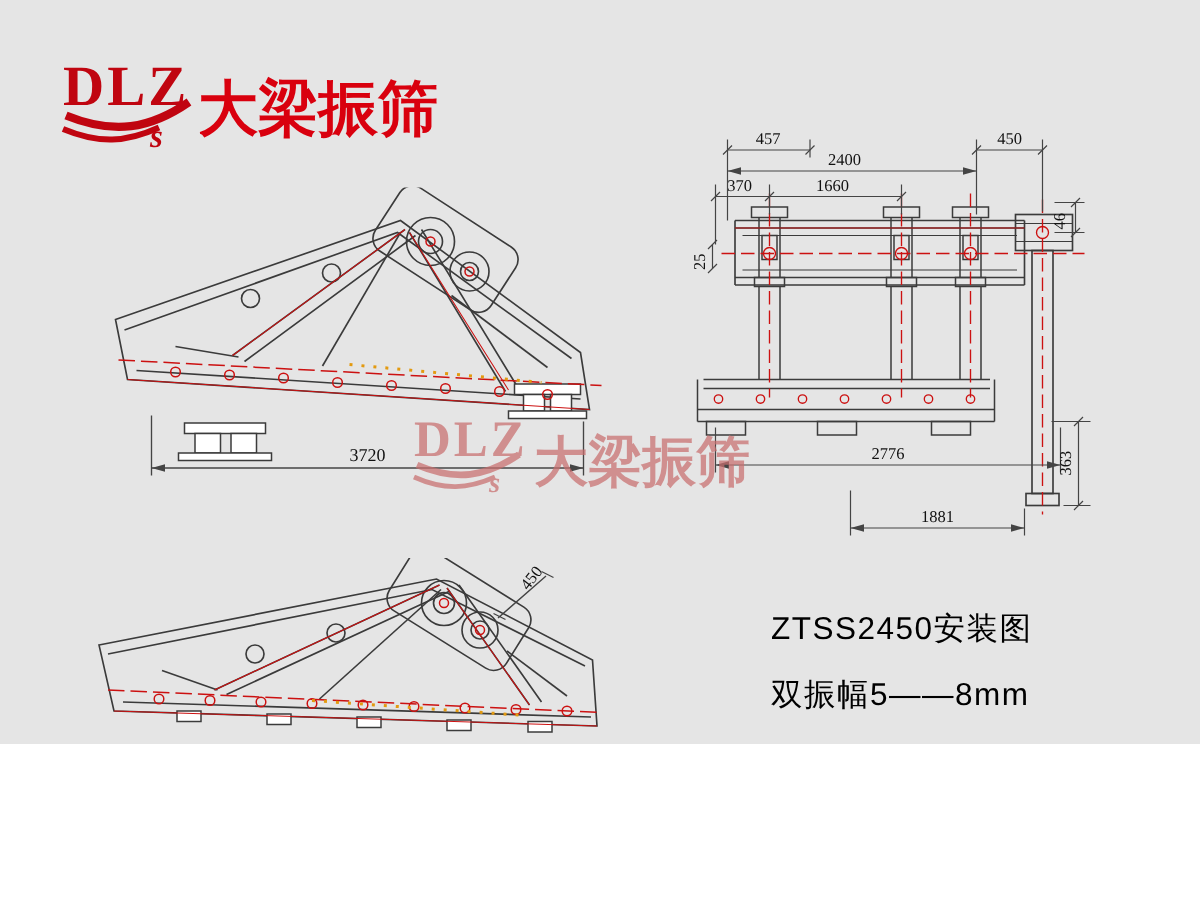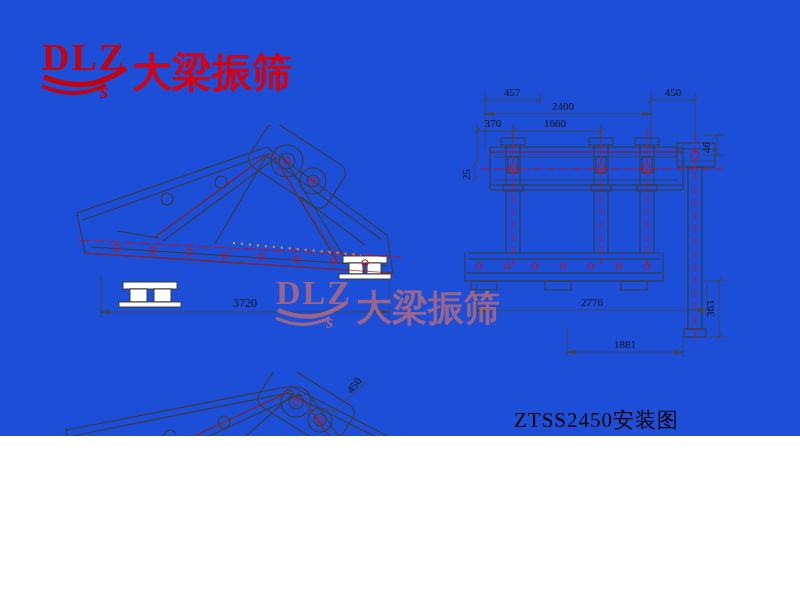--- a/index.html
+++ b/index.html
@@ -1,24 +1,24 @@
 <!DOCTYPE html>
 <html><head>
 <meta charset="utf-8">
 <style>
   * { margin:0; padding:0; box-sizing:border-box; }
   html,body { background:#ffffff; }
   .page {
-    position:relative; width:800px; height:436px; background:#1d4ed8;
+    position:relative; width:800px; height:496px; background:#e5e5e5;
     overflow:hidden; font-family:"Liberation Sans", sans-serif;
   }
   .abs { position:absolute; }
   svg text { font-family:"Liberation Serif", serif; }
   .specs {
-    font-family:Liberation Serif, serif;
+    font-family:Liberation Sans, sans-serif;
     font-size:21px; color:#000; line-height:44px; letter-spacing:1px;
   }
   .watermark { opacity:0.72; }
 </style>
 </head>
 <body>
 
 <div class="page">
 
   <svg class="abs" style="left:36px;top:28px" width="290" height="78" viewBox="0 0 290 78">
@@ -230,15 +230,16 @@
     </g>
     <path d="M160,95 L302,105" stroke="#e39a10" stroke-width="2" stroke-dasharray="2 6" fill="none"></path>
     <g stroke="#444" fill="none" stroke-width="0.9">
       <path d="M284,40 L316,12 M281,37 L289,41 M313,9 L321,13"></path>
       <text x="304" y="22" font-size="11" fill="#111" stroke="none" transform="rotate(-52 304 22)">450</text>
     </g>
   </svg>
 
   <div class="abs specs" style="left:514px;top:398px">
     <div>ZTSS2450安装图</div>
+    <div>双振幅5——8mm</div>
   </div>
 
 </div>
 
 </body></html>

